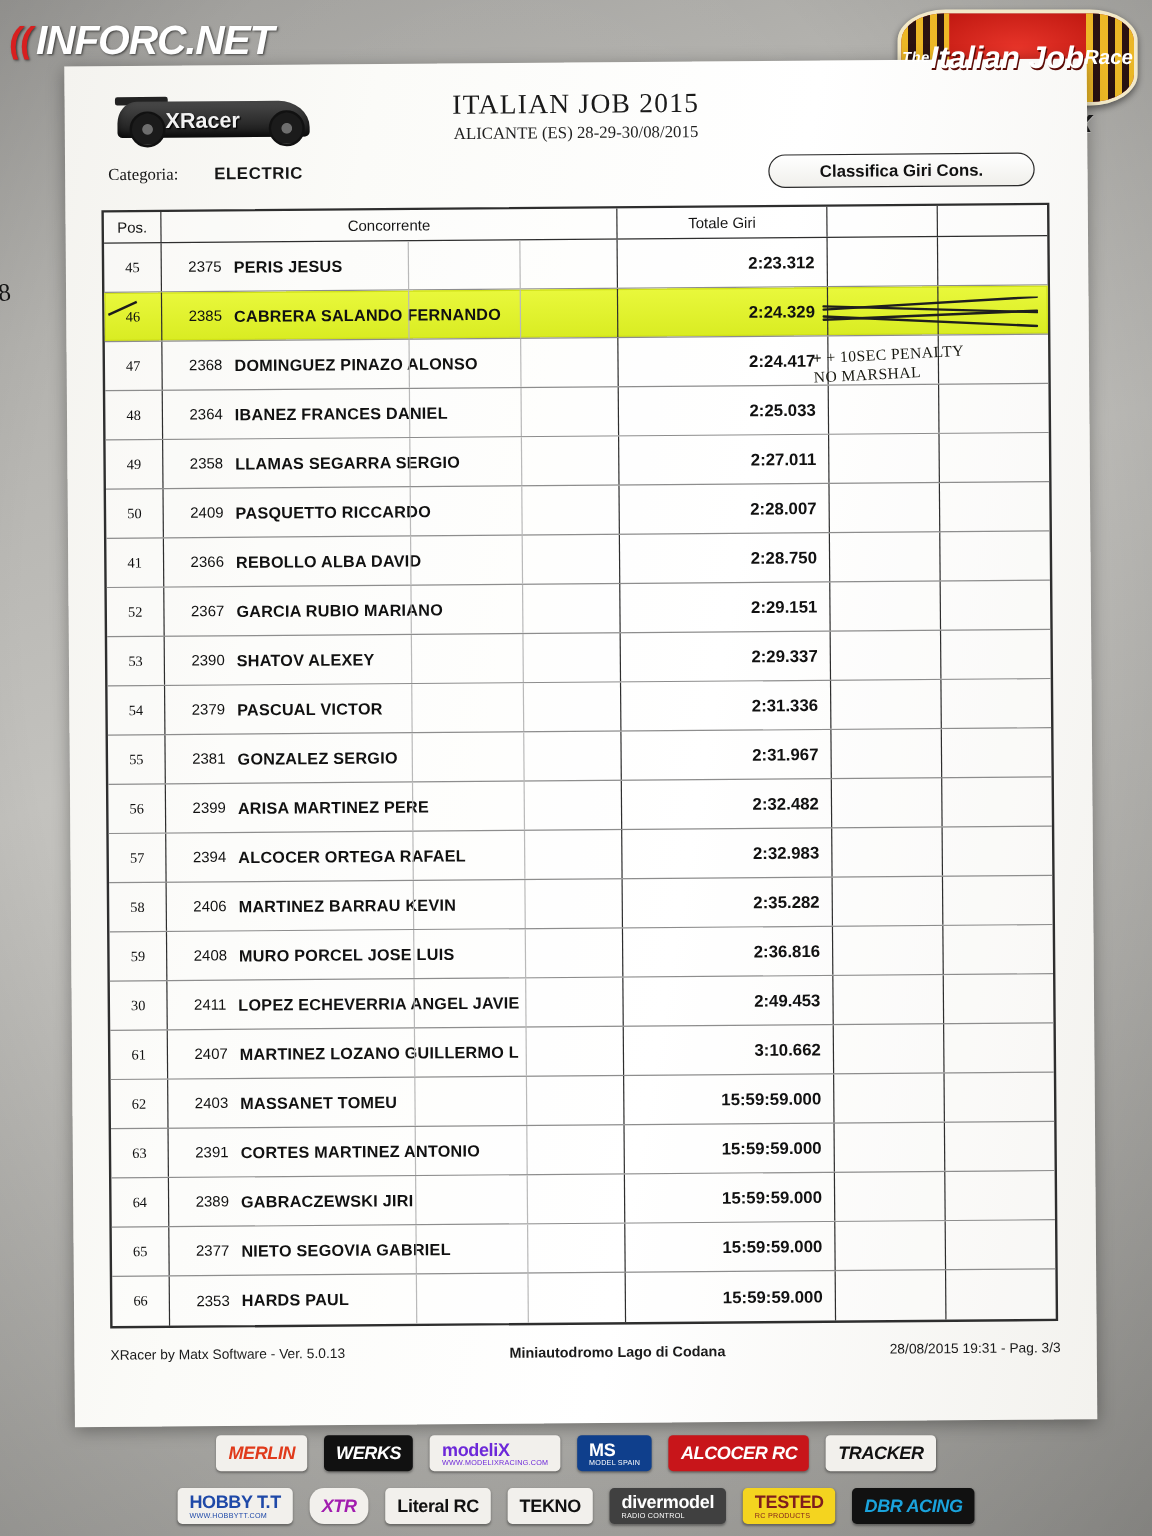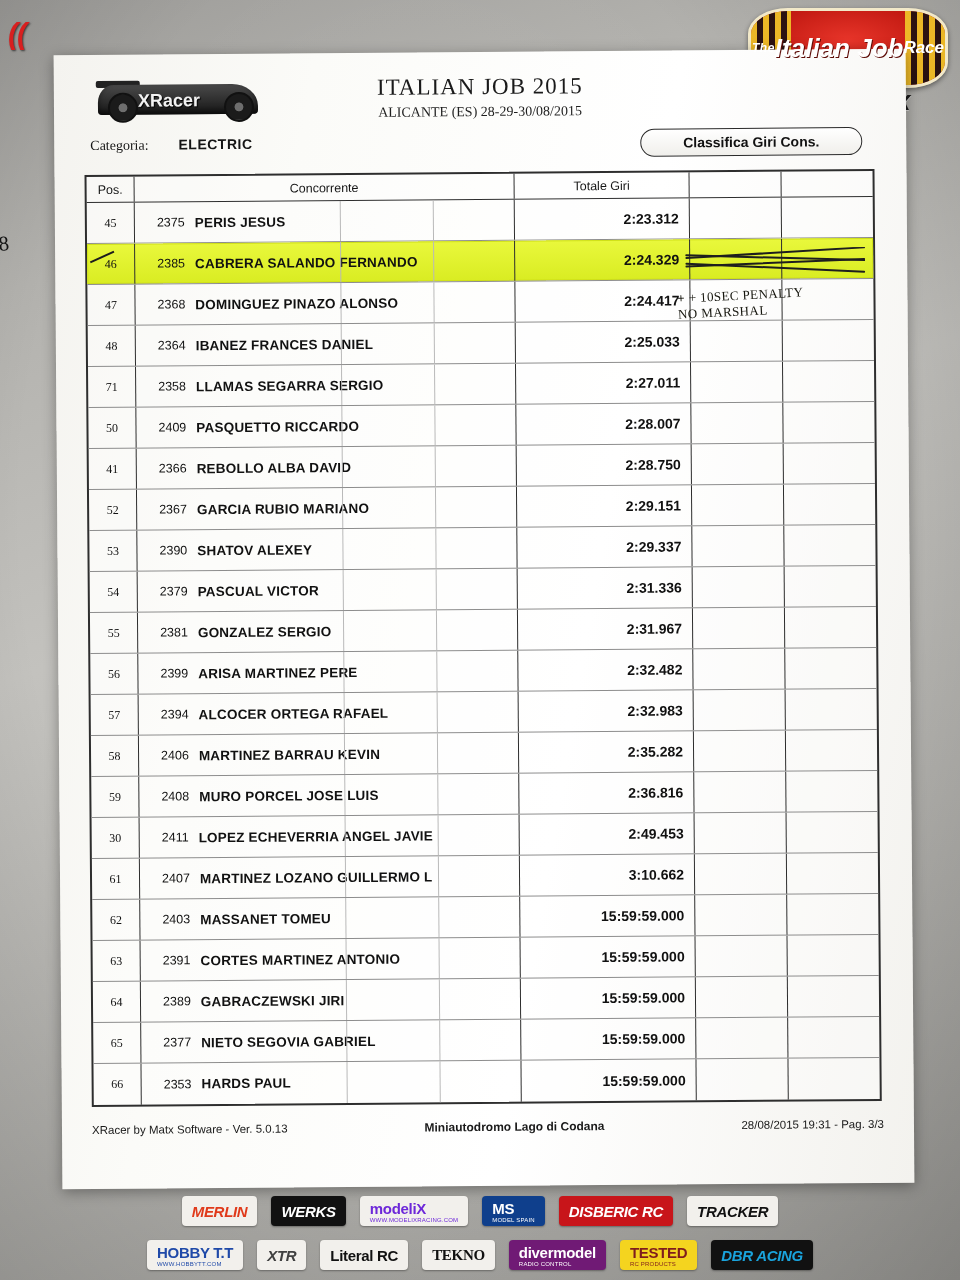--- a/index.html
+++ b/index.html
@@ -217,36 +217,37 @@
     color:#fff; white-space:nowrap;
     box-shadow:0 1px 2px rgba(0,0,0,.35);
   }
   .sp.merlin{ background:#f2f0ec; color:#e03a1b; font-style:italic; }
   .sp.werks{ background:#111; color:#fff; font-style:italic; }
   .sp.modelix{ background:#f2f0ec; color:#6d28d9; }
   .sp.ms{ background:#0f3f8c; color:#fff; }
   .sp.disberic{ background:#c8151a; color:#fff; font-style:italic; }
   .sp.tracker{ background:#f2f0ec; color:#111; font-style:italic; }
   .sp.hobby{ background:#f2f0ec; color:#1f49a8; }
-  .sp.xtr{ background:#f2f0ec; color:#404040; font-style:italic; }
+  .sp.xtr{ background:#f2f0ec; color:#a21caf; font-style:italic;border-radius:12px; }
   .sp.literal{ background:#f2f0ec; color:#111; }
-  .sp.tekno{ background:#f2f0ec; color:#111;font-family:Liberation Serif, serif; }
-  .sp.diver{ background:#701a75; color:#fff; }
+  .sp.tekno{ background:#f2f0ec; color:#111; }
+  .sp.diver{ background:#404040; color:#fff; }
   .sp.tested{ background:#f4d41f; color:#7f1d1d; }
   .sp.dbr{ background:#111; color:#1aa3dc; font-style:italic; }
   .sp small{ display:block; font-size:6px; font-weight:normal; letter-spacing:.2px; }
 </style>
 </head>
 <body>
 
 <div class="photo-bg"></div>
 <div class="bg-vignette"></div>
 
 <div class="inforc-logo">
   <span class="swoosh">((</span>
+  <span>INFORC.NET</span>
 </div>
 
 <div class="ij-badge">
   <div class="stripes"></div>
   <div class="stripes r"></div>
   <div class="l1">The</div>
   <div class="l2">Italian Job</div>
   <div class="l3">Race</div>
 </div>
 <div class="maugrafix">
@@ -326,21 +327,21 @@
               <span class="tick t1"></span>
               <span class="tick t2"></span>
               <span class="num">2364</span>
               <span class="nm">IBANEZ FRANCES DANIEL</span>
             </div>
             <div class="c-tot">2:25.033</div>
             <div class="c-x1"></div>
             <div class="c-x2"></div>
           </div>
           <div class="row">
-            <div class="c-pos">71</div>
+            <div class="c-pos">49</div>
             <div class="c-name">
               <span class="tick t1"></span>
               <span class="tick t2"></span>
               <span class="num">2358</span>
               <span class="nm">LLAMAS SEGARRA SERGIO</span>
             </div>
             <div class="c-tot">2:27.011</div>
             <div class="c-x1"></div>
             <div class="c-x2"></div>
           </div>
@@ -580,21 +581,21 @@
       <div class="sp werks">
         <span>WERKS</span>
       </div>
       <div class="sp modelix">
         <span>modeliX<small>WWW.MODELIXRACING.COM</small></span>
       </div>
       <div class="sp ms">
         <span>MS<small>MODEL SPAIN</small></span>
       </div>
       <div class="sp disberic">
-        <span>DISBERIC RC</span>
+        <span>ALCOCER RC</span>
       </div>
       <div class="sp tracker">
         <span>TRACKER</span>
       </div>
     </div>
   <div class="srow" id="srow2">
       <div class="sp hobby">
         <span>HOBBY T.T<small>WWW.HOBBYTT.COM</small></span>
       </div>
       <div class="sp xtr">

